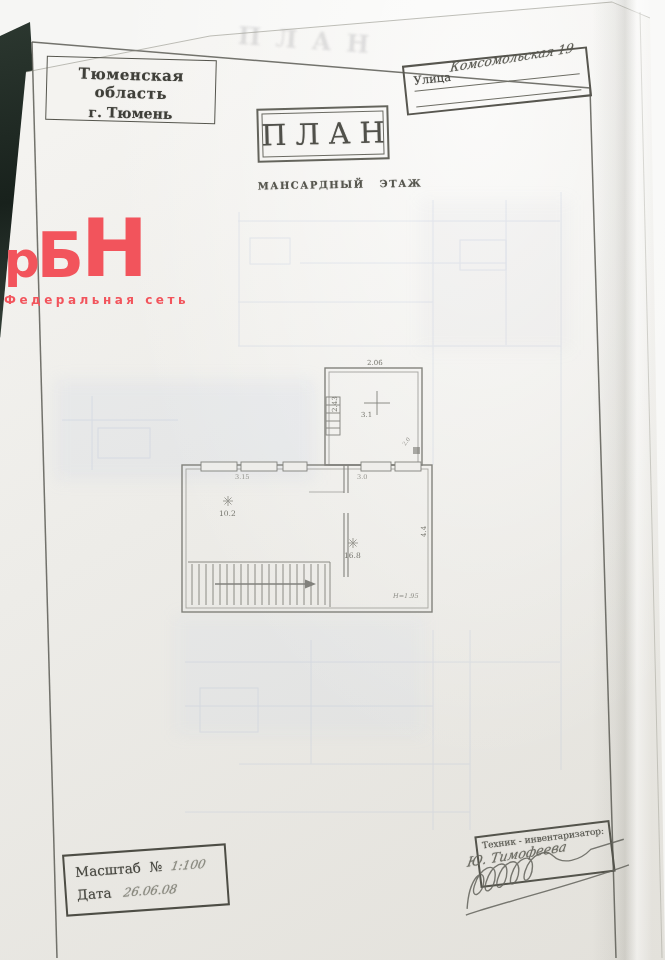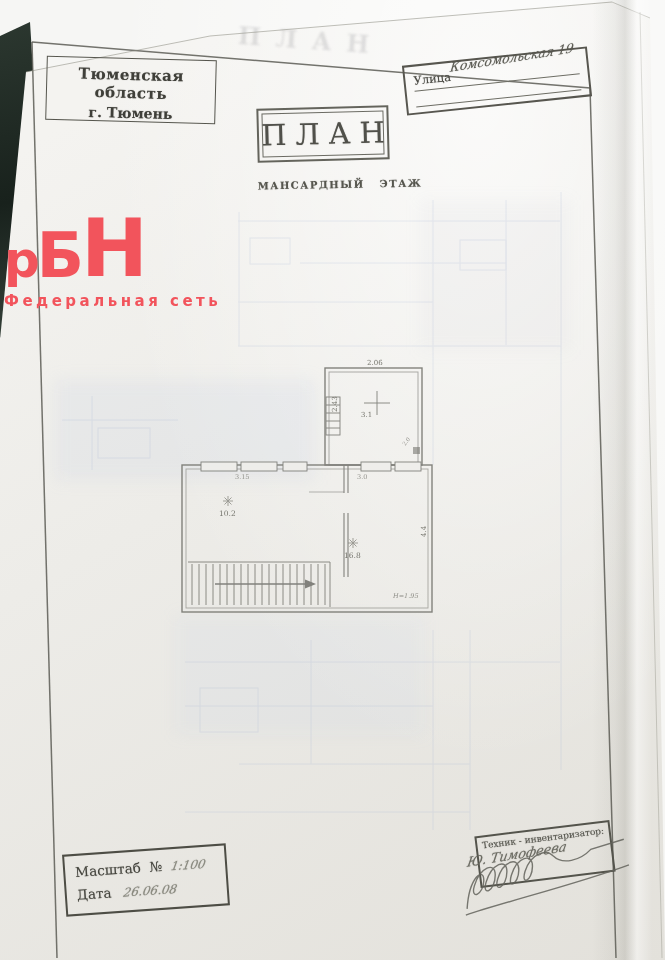--- a/index.html
+++ b/index.html
@@ -53,21 +53,21 @@
     transform:rotate(4deg);font-weight:bold;}
 
   
   .rbn{position:absolute;left:4px;top:218px;z-index:7;line-height:1;}
   .rbn .row{display:flex;align-items:flex-end;font-family:"DejaVu Sans",sans-serif;
     font-weight:800;letter-spacing:-3px;}
   .rbn .lp{font-size:50px;line-height:.78;}
   .rbn .lb{font-size:62px;line-height:.78;}
   .rbn .ln{font-size:80px;line-height:.78;}
   .rbn .sub{margin-top:14px;font-family:"DejaVu Sans",sans-serif;font-weight:bold;
-    font-size:15px;letter-spacing:3.5px;}
+    font-size:12px;letter-spacing:3.5px;}
 
   
   .scale-stamp{left:64px;top:849px;width:164px;height:62px;border:2px solid #4d4d45;
     transform:rotate(-4deg);z-index:5;padding:8px 10px;font-size:13.5px;color:#45453e;}
   .scale-stamp .row{white-space:nowrap;}
   .scale-stamp .row+.row{margin-top:7px;}
   .scale-stamp .hand{font-size:12px;color:#8b8b80;}
 
   .tech-stamp{left:477px;top:828px;width:136px;height:52px;border:2px solid #54544c;
     transform:rotate(-7deg);z-index:5;text-align:center;padding-top:3px;font-size:9px;

